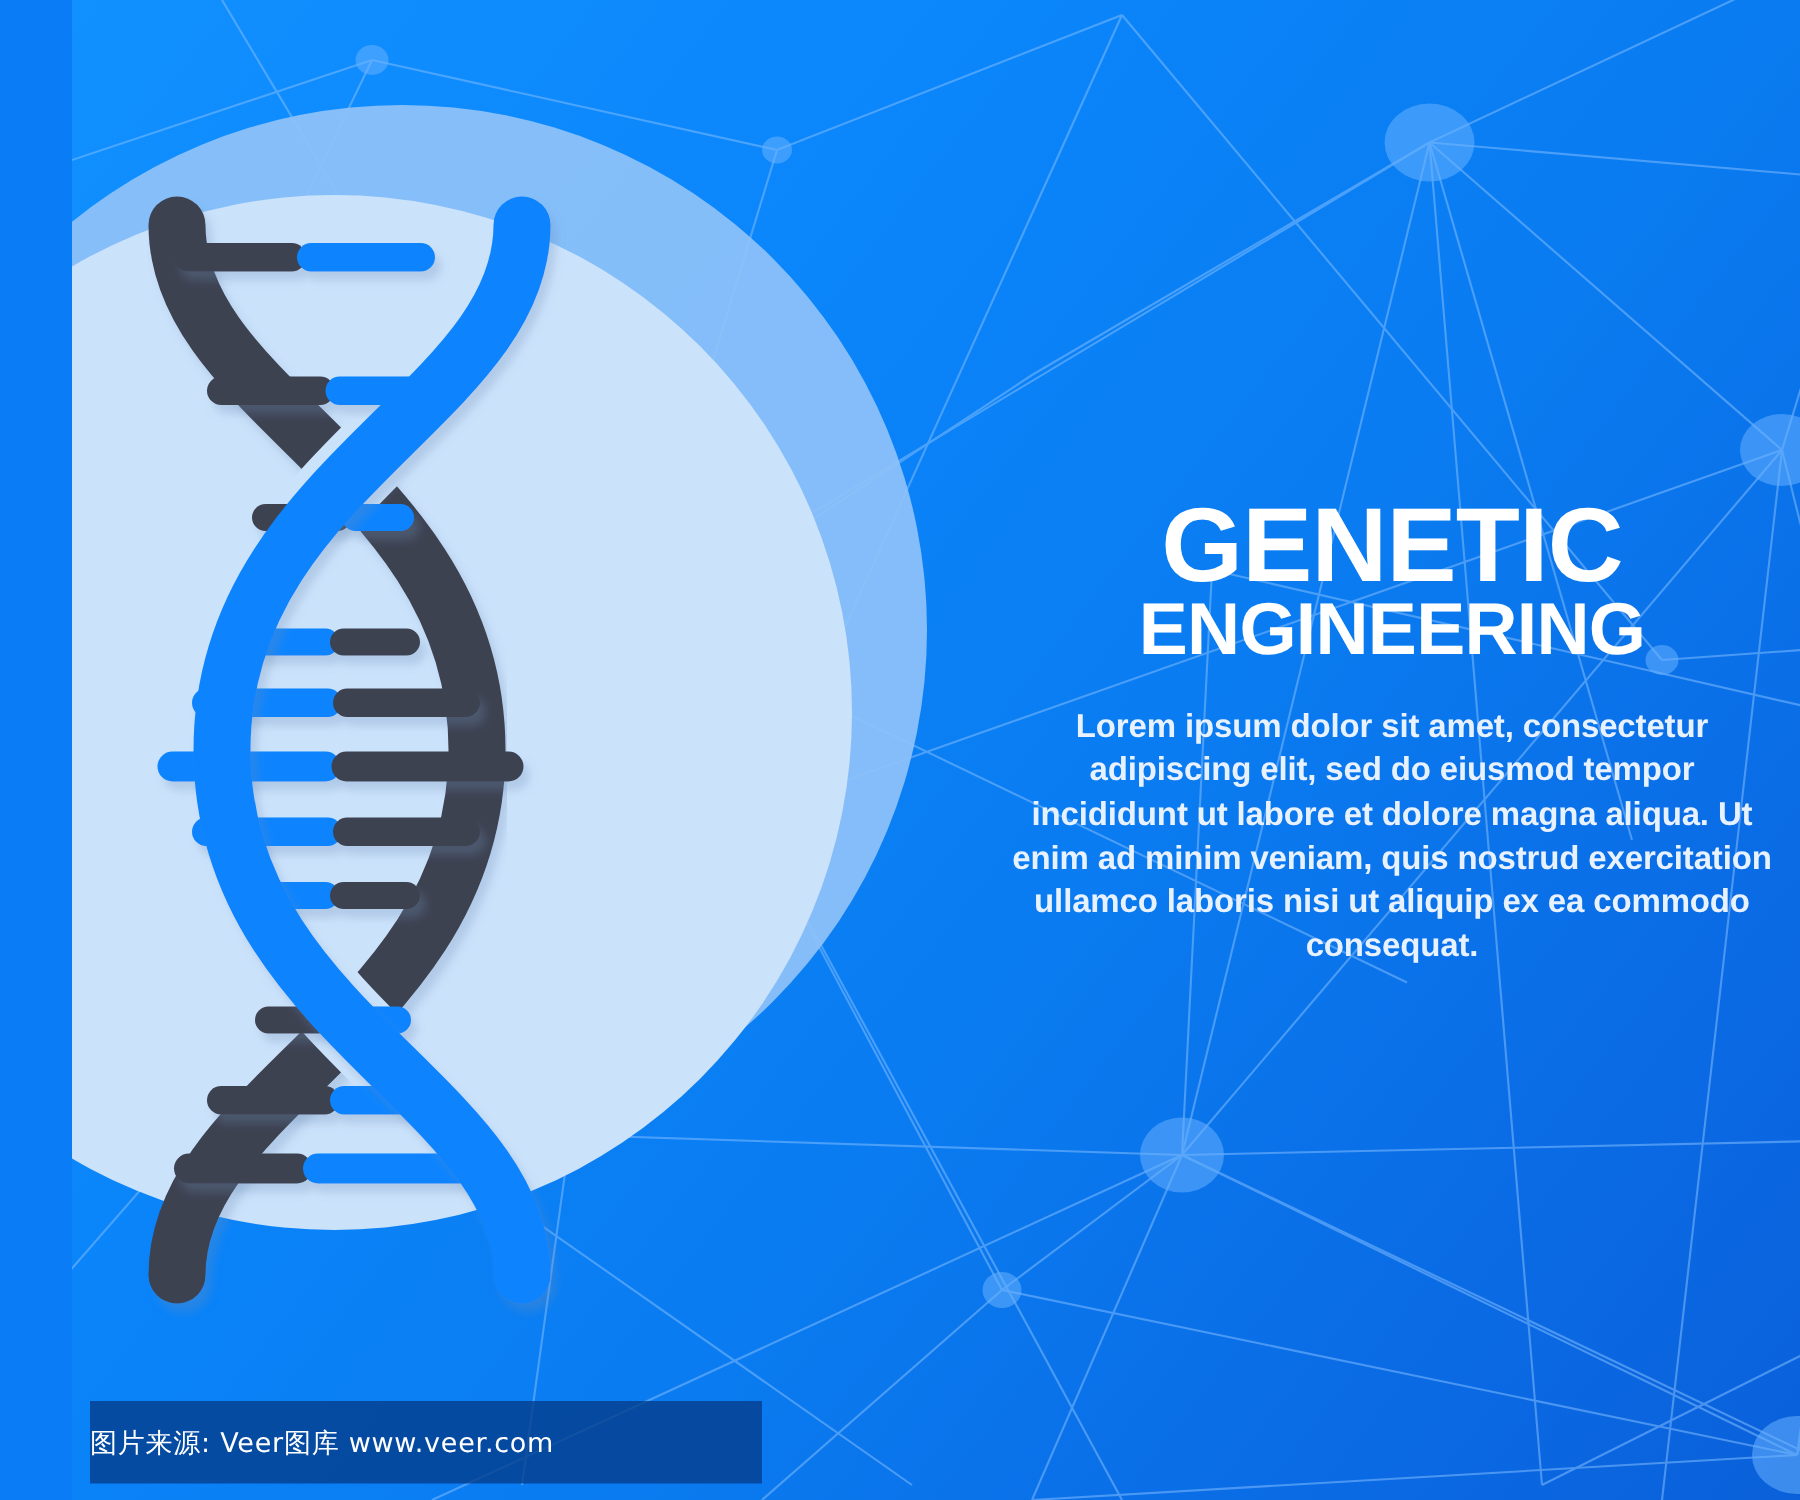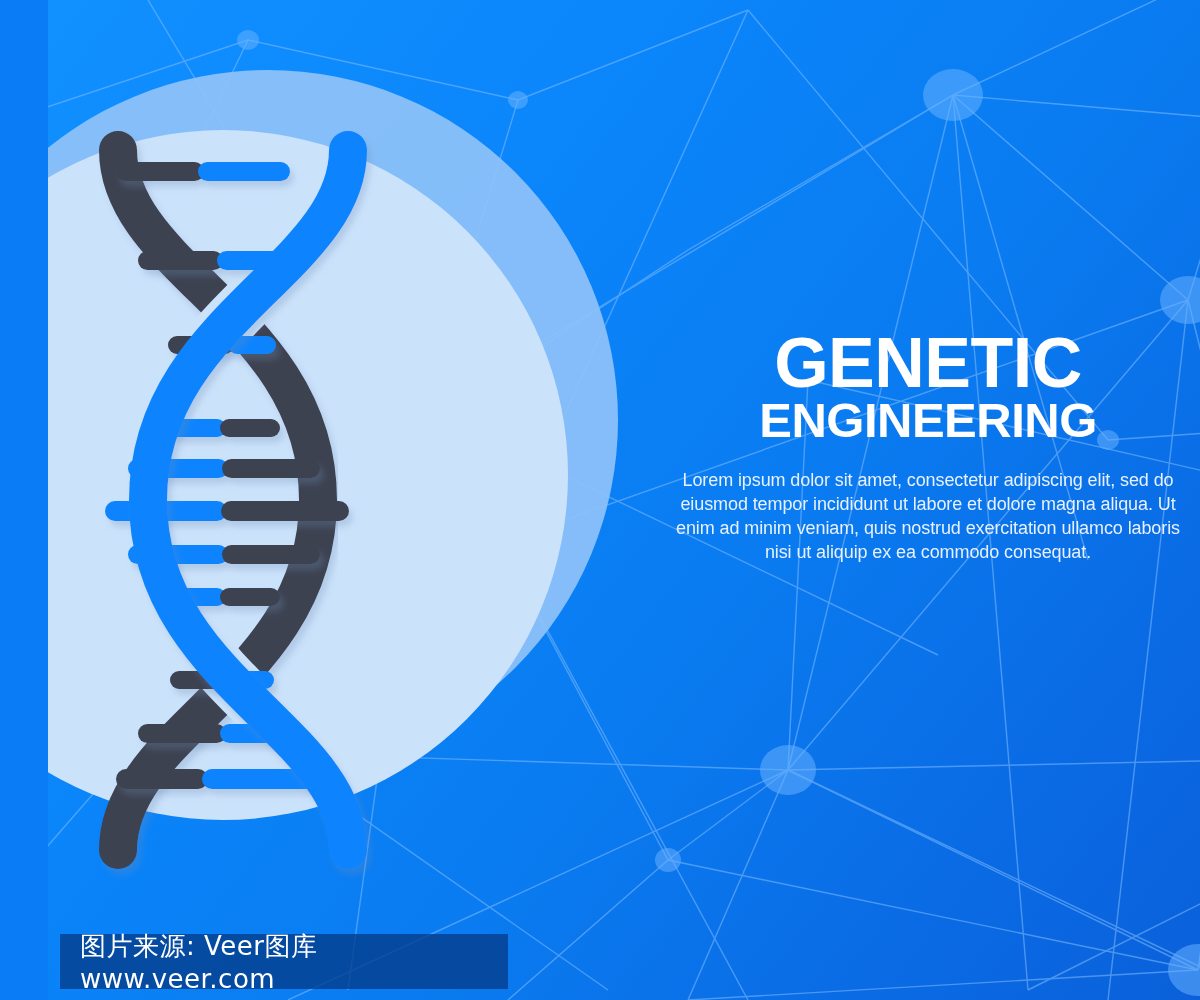--- a/index.html
+++ b/index.html
@@ -42,35 +42,35 @@
     line-height:.95;
     letter-spacing:-.5px;
     margin:0;
     text-align:center;
   }
   .title .l1{display:block;font-size:70px;}
   .title .l2{display:block;font-size:49px;}
   .body-copy{
     margin:26px 0 0 0;
     color:#e7f1ff;
-    font-size:18px;
-    font-weight:normal;
+    font-size:22px;
+    font-weight:bold;
     line-height:1.33;
     text-align:center;
     letter-spacing:-.1px;
   }
 
   
   .watermark{
     position:absolute;left:12px;top:934px;width:448px;height:55px;
     background:rgba(4,61,140,.80);
     display:flex;align-items:center;
   }
   .watermark span{
-    color:#ffffff;font-size:26px;padding-left:20px;
+    color:#ffffff;font-size:18px;
     font-family:"DejaVu Sans", sans-serif;
     letter-spacing:.5px;
   }
 </style>
 </head>
 <body>
 
 <div class="stage">
 
   <div class="bg-gradient"></div>

